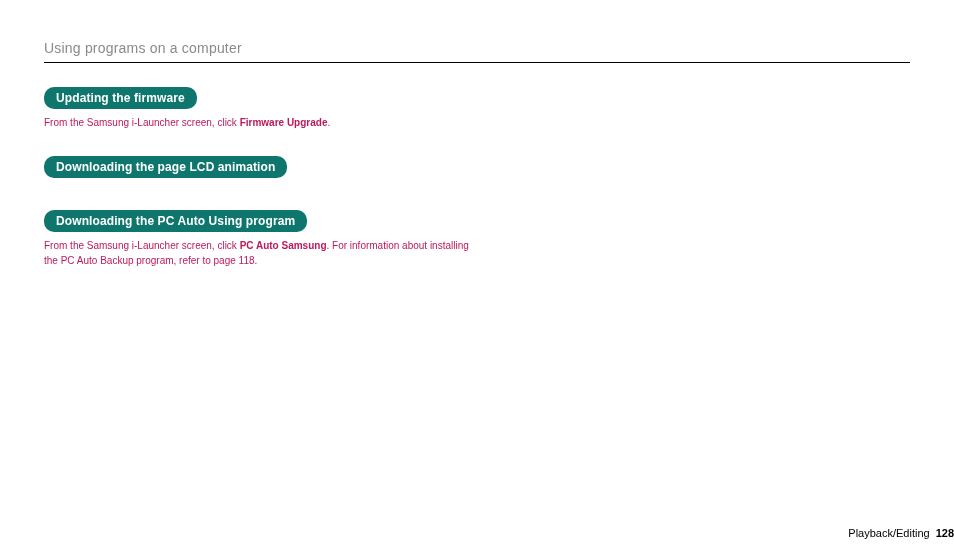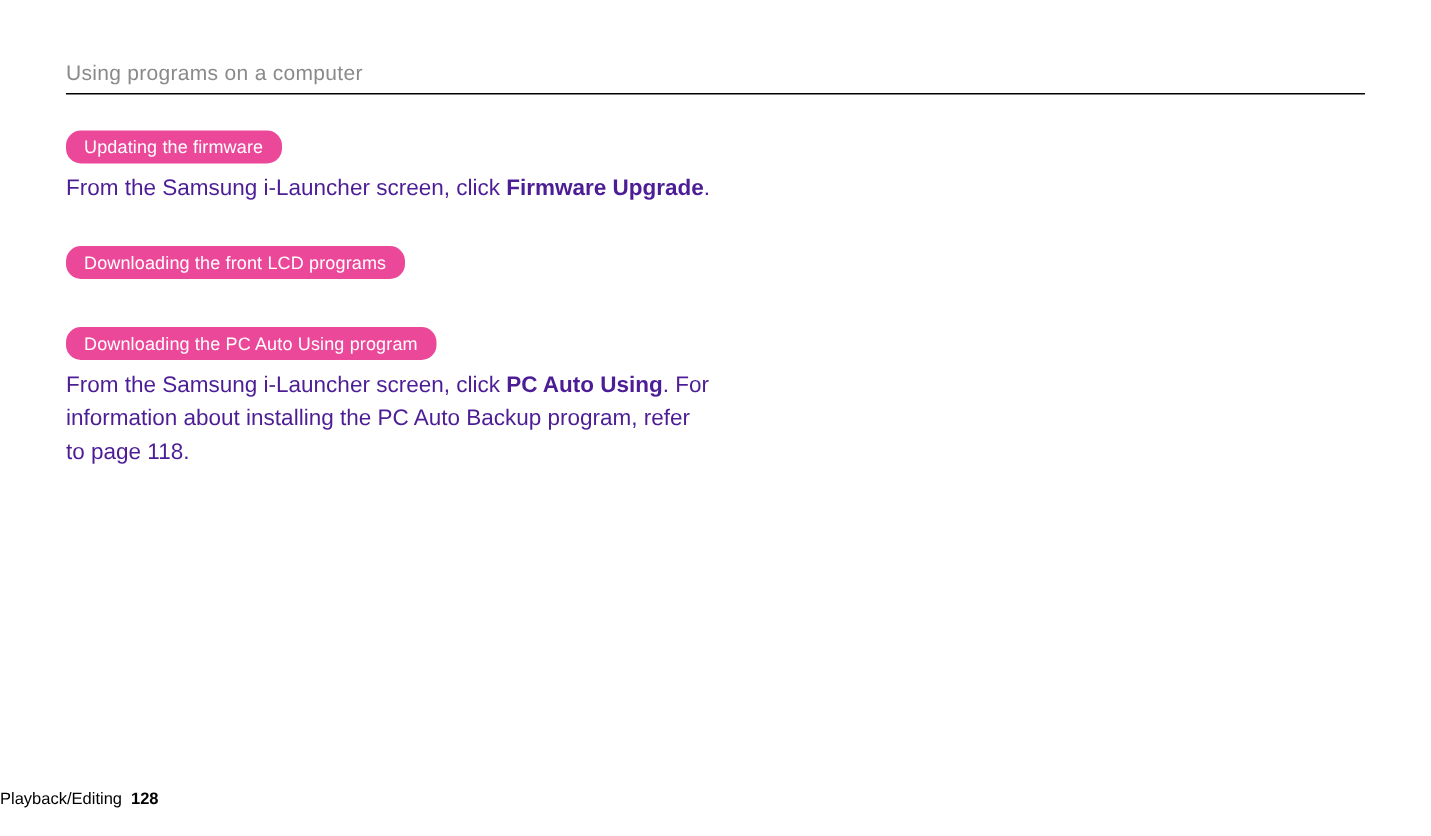--- a/index.html
+++ b/index.html
@@ -1,48 +1,48 @@
 <!DOCTYPE html>
 <html><head>
 <meta charset="utf-8">
 <style>
   * { box-sizing: border-box; margin: 0; padding: 0; }
   html, body { width: 954px; height: 557px; background: #fff; font-family: "Segoe UI", "Helvetica Neue", Arial, sans-serif; color: #000; }
   .page { position: relative; width: 954px; height: 557px; padding: 40px 44px 0 44px; }
   .header-title { font-size: 14px; color: #8a8a8a; font-weight: 400; letter-spacing: 0.2px; padding-bottom: 6px; }
   .rule { border: none; border-top: 1px solid #000; margin-bottom: 24px; }
-  .pill { display: inline-block; background: #ec4899; color: #fff; font-size: 12px; font-weight: 400; padding: 4px 12px 4px 12px; border-radius: 10px; margin-bottom: 6px; letter-spacing: 0.1px; }
-  .body-text { font-size: 15px; line-height: 1.5; color: #4c1d95; max-width: 430px; }
+  .pill { display: inline-block; background: #0f766e; color: #fff; font-size: 12px; font-weight: 700; padding: 4px 12px 4px 12px; border-radius: 10px; margin-bottom: 6px; letter-spacing: 0.1px; }
+  .body-text { font-size: 10px; line-height: 1.5; color: #be185d; max-width: 430px; }
   .section { margin-bottom: 26px; }
-  .footer { position: absolute; bottom: 18px; left: 0; width: 100%; text-align: left; font-size: 11px; color: #000; }
+  .footer { position: absolute; bottom: 18px; left: 0; width: 100%; text-align: right; font-size: 11px; color: #000; }
   .footer .pg { font-weight: 700; margin-left: 6px; }
 </style>
 </head>
 <body>
 
 <div class="page">
 
   <div class="header-title">Using programs on a computer</div>
   <hr class="rule">
 
   <div class="section">
     <div class="pill">Updating the firmware</div>
     <div class="body-text">
       <span>From the Samsung i-Launcher screen, click </span><b>Firmware Upgrade</b><span>.</span>
     </div>
   </div>
 
   <div class="section">
-    <div class="pill">Downloading the front LCD programs</div>
+    <div class="pill">Downloading the page LCD animation</div>
   </div>
 
   <div class="section">
     <div class="pill">Downloading the PC Auto Using program</div>
     <div class="body-text">
-      <span>From the Samsung i-Launcher screen, click </span><b>PC Auto Using</b><span>. For information about installing the PC Auto Backup program, refer to page 118.</span>
+      <span>From the Samsung i-Launcher screen, click </span><b>PC Auto Samsung</b><span>. For information about installing the PC Auto Backup program, refer to page 118.</span>
     </div>
   </div>
 
   <div class="footer">
     <span>Playback/Editing</span><span class="pg">128</span>
   </div>
 
 </div>
 
 </body></html>

